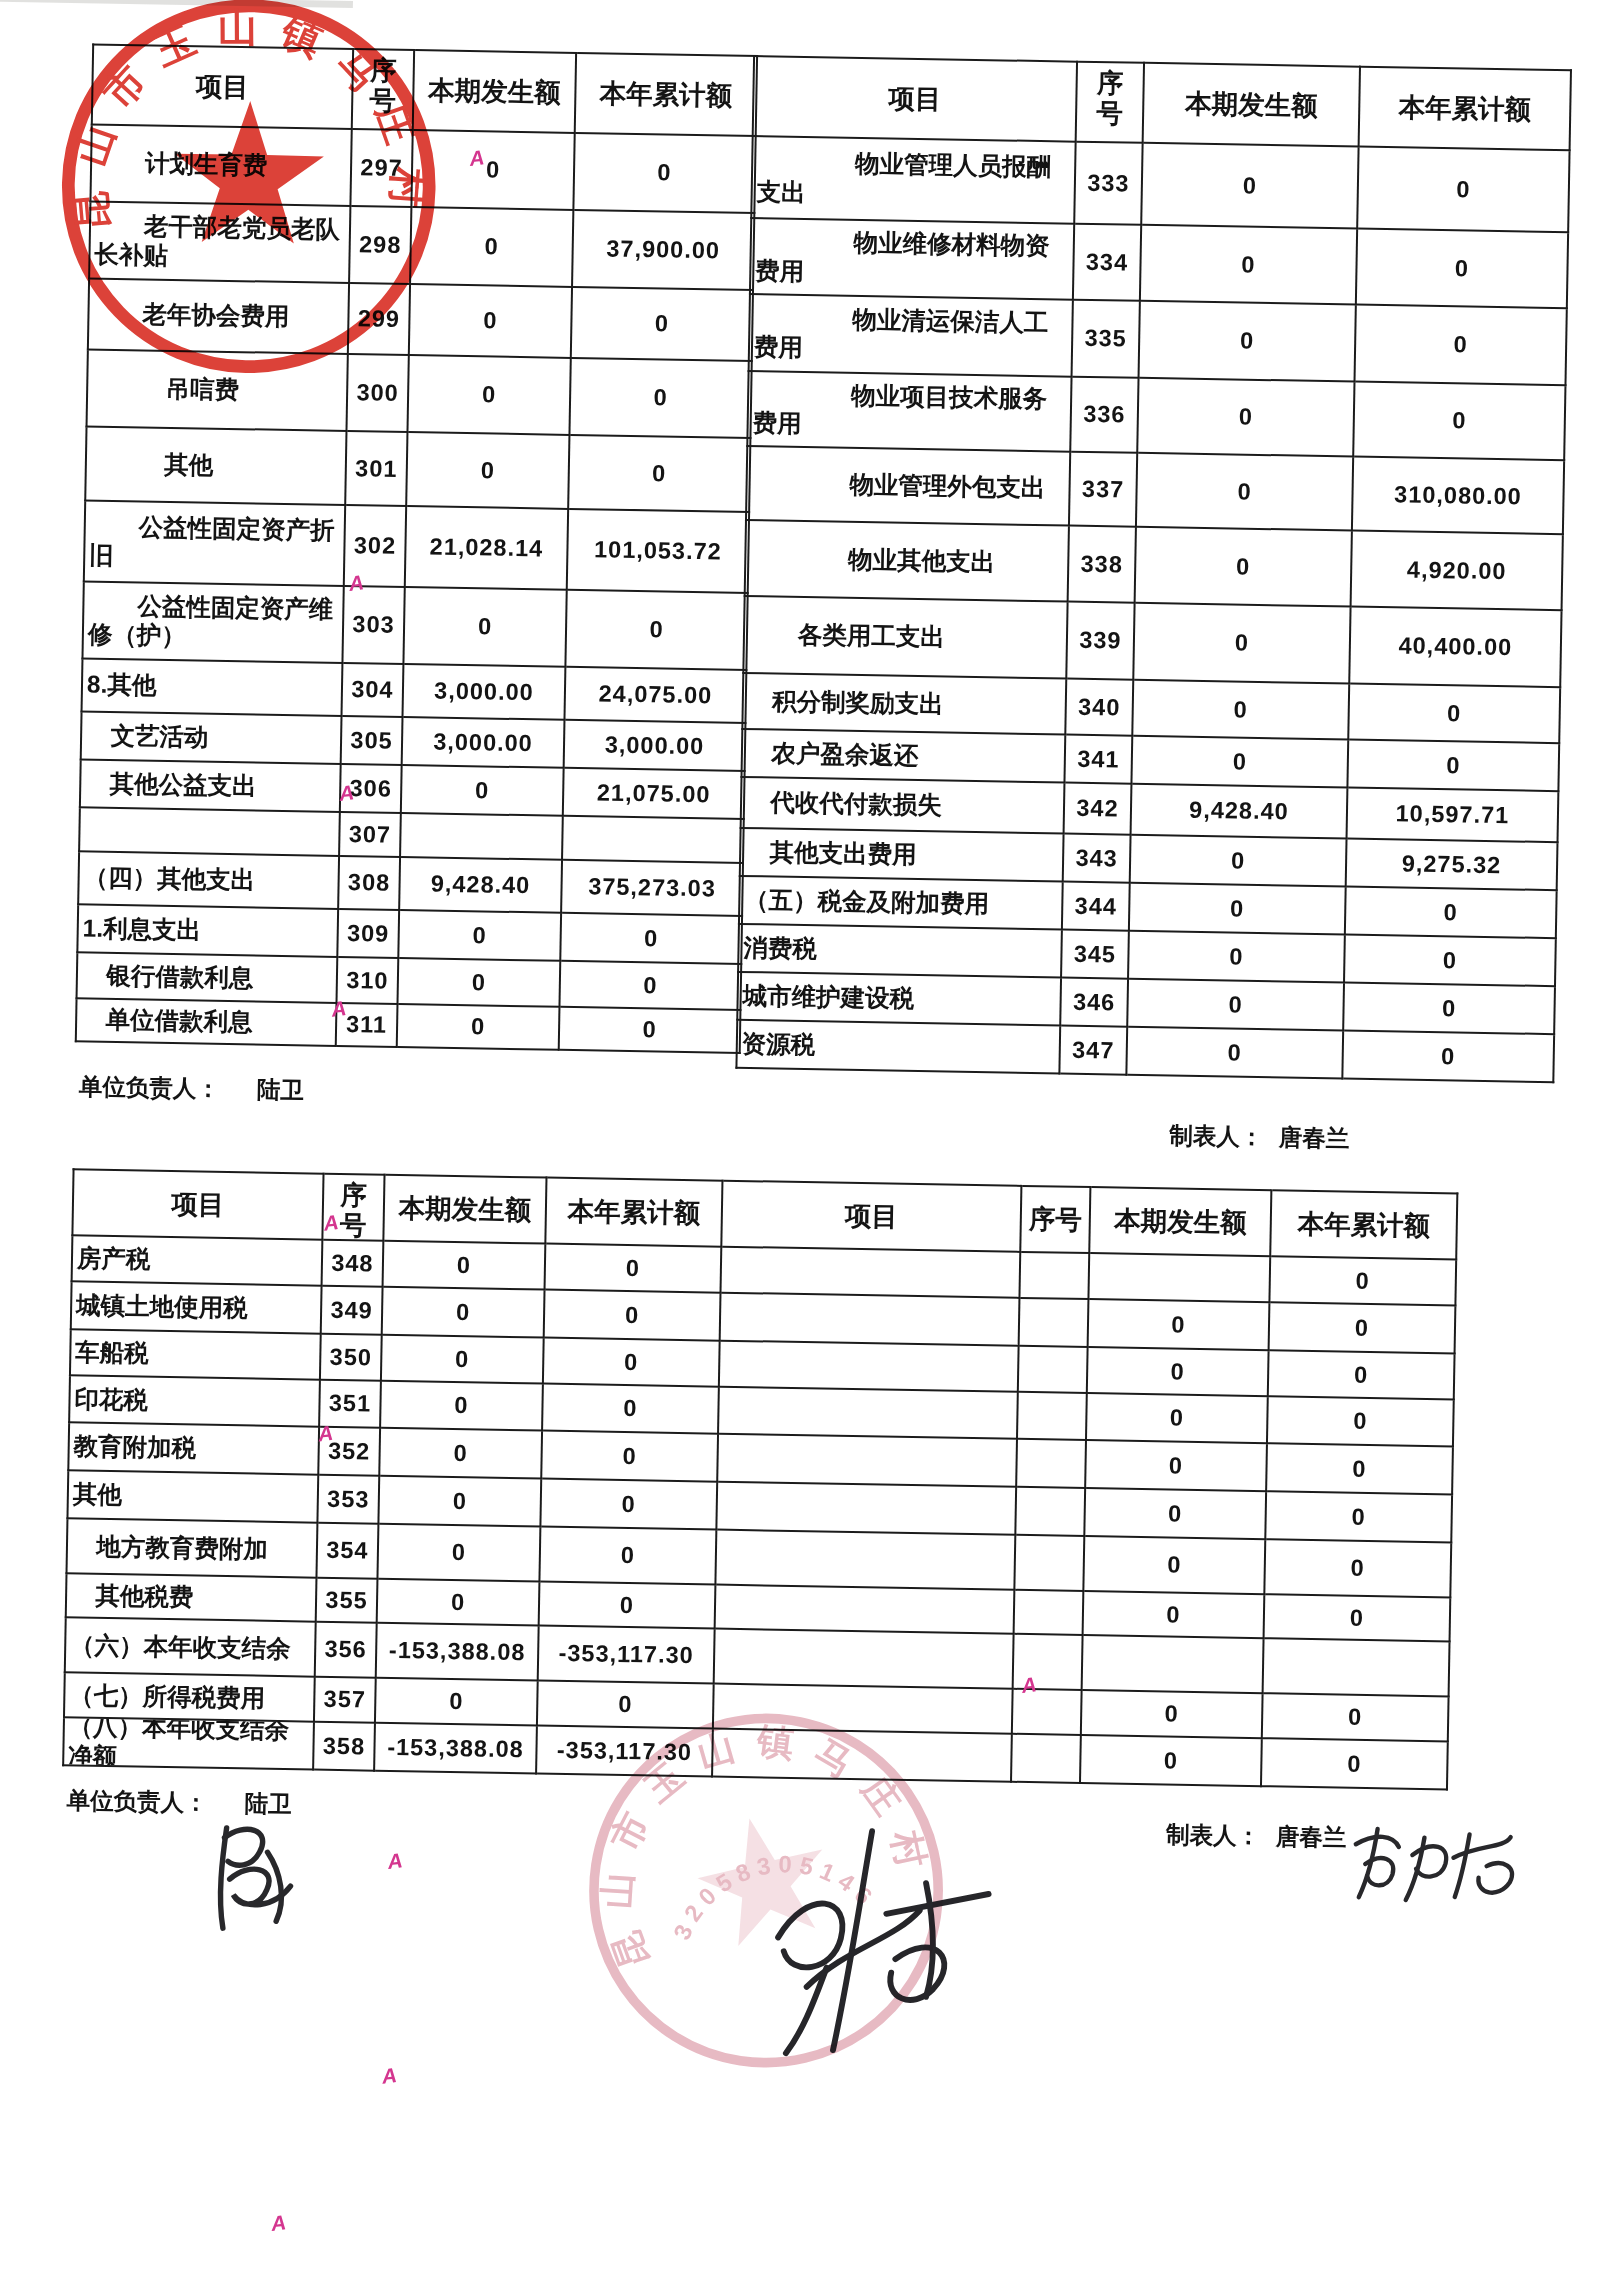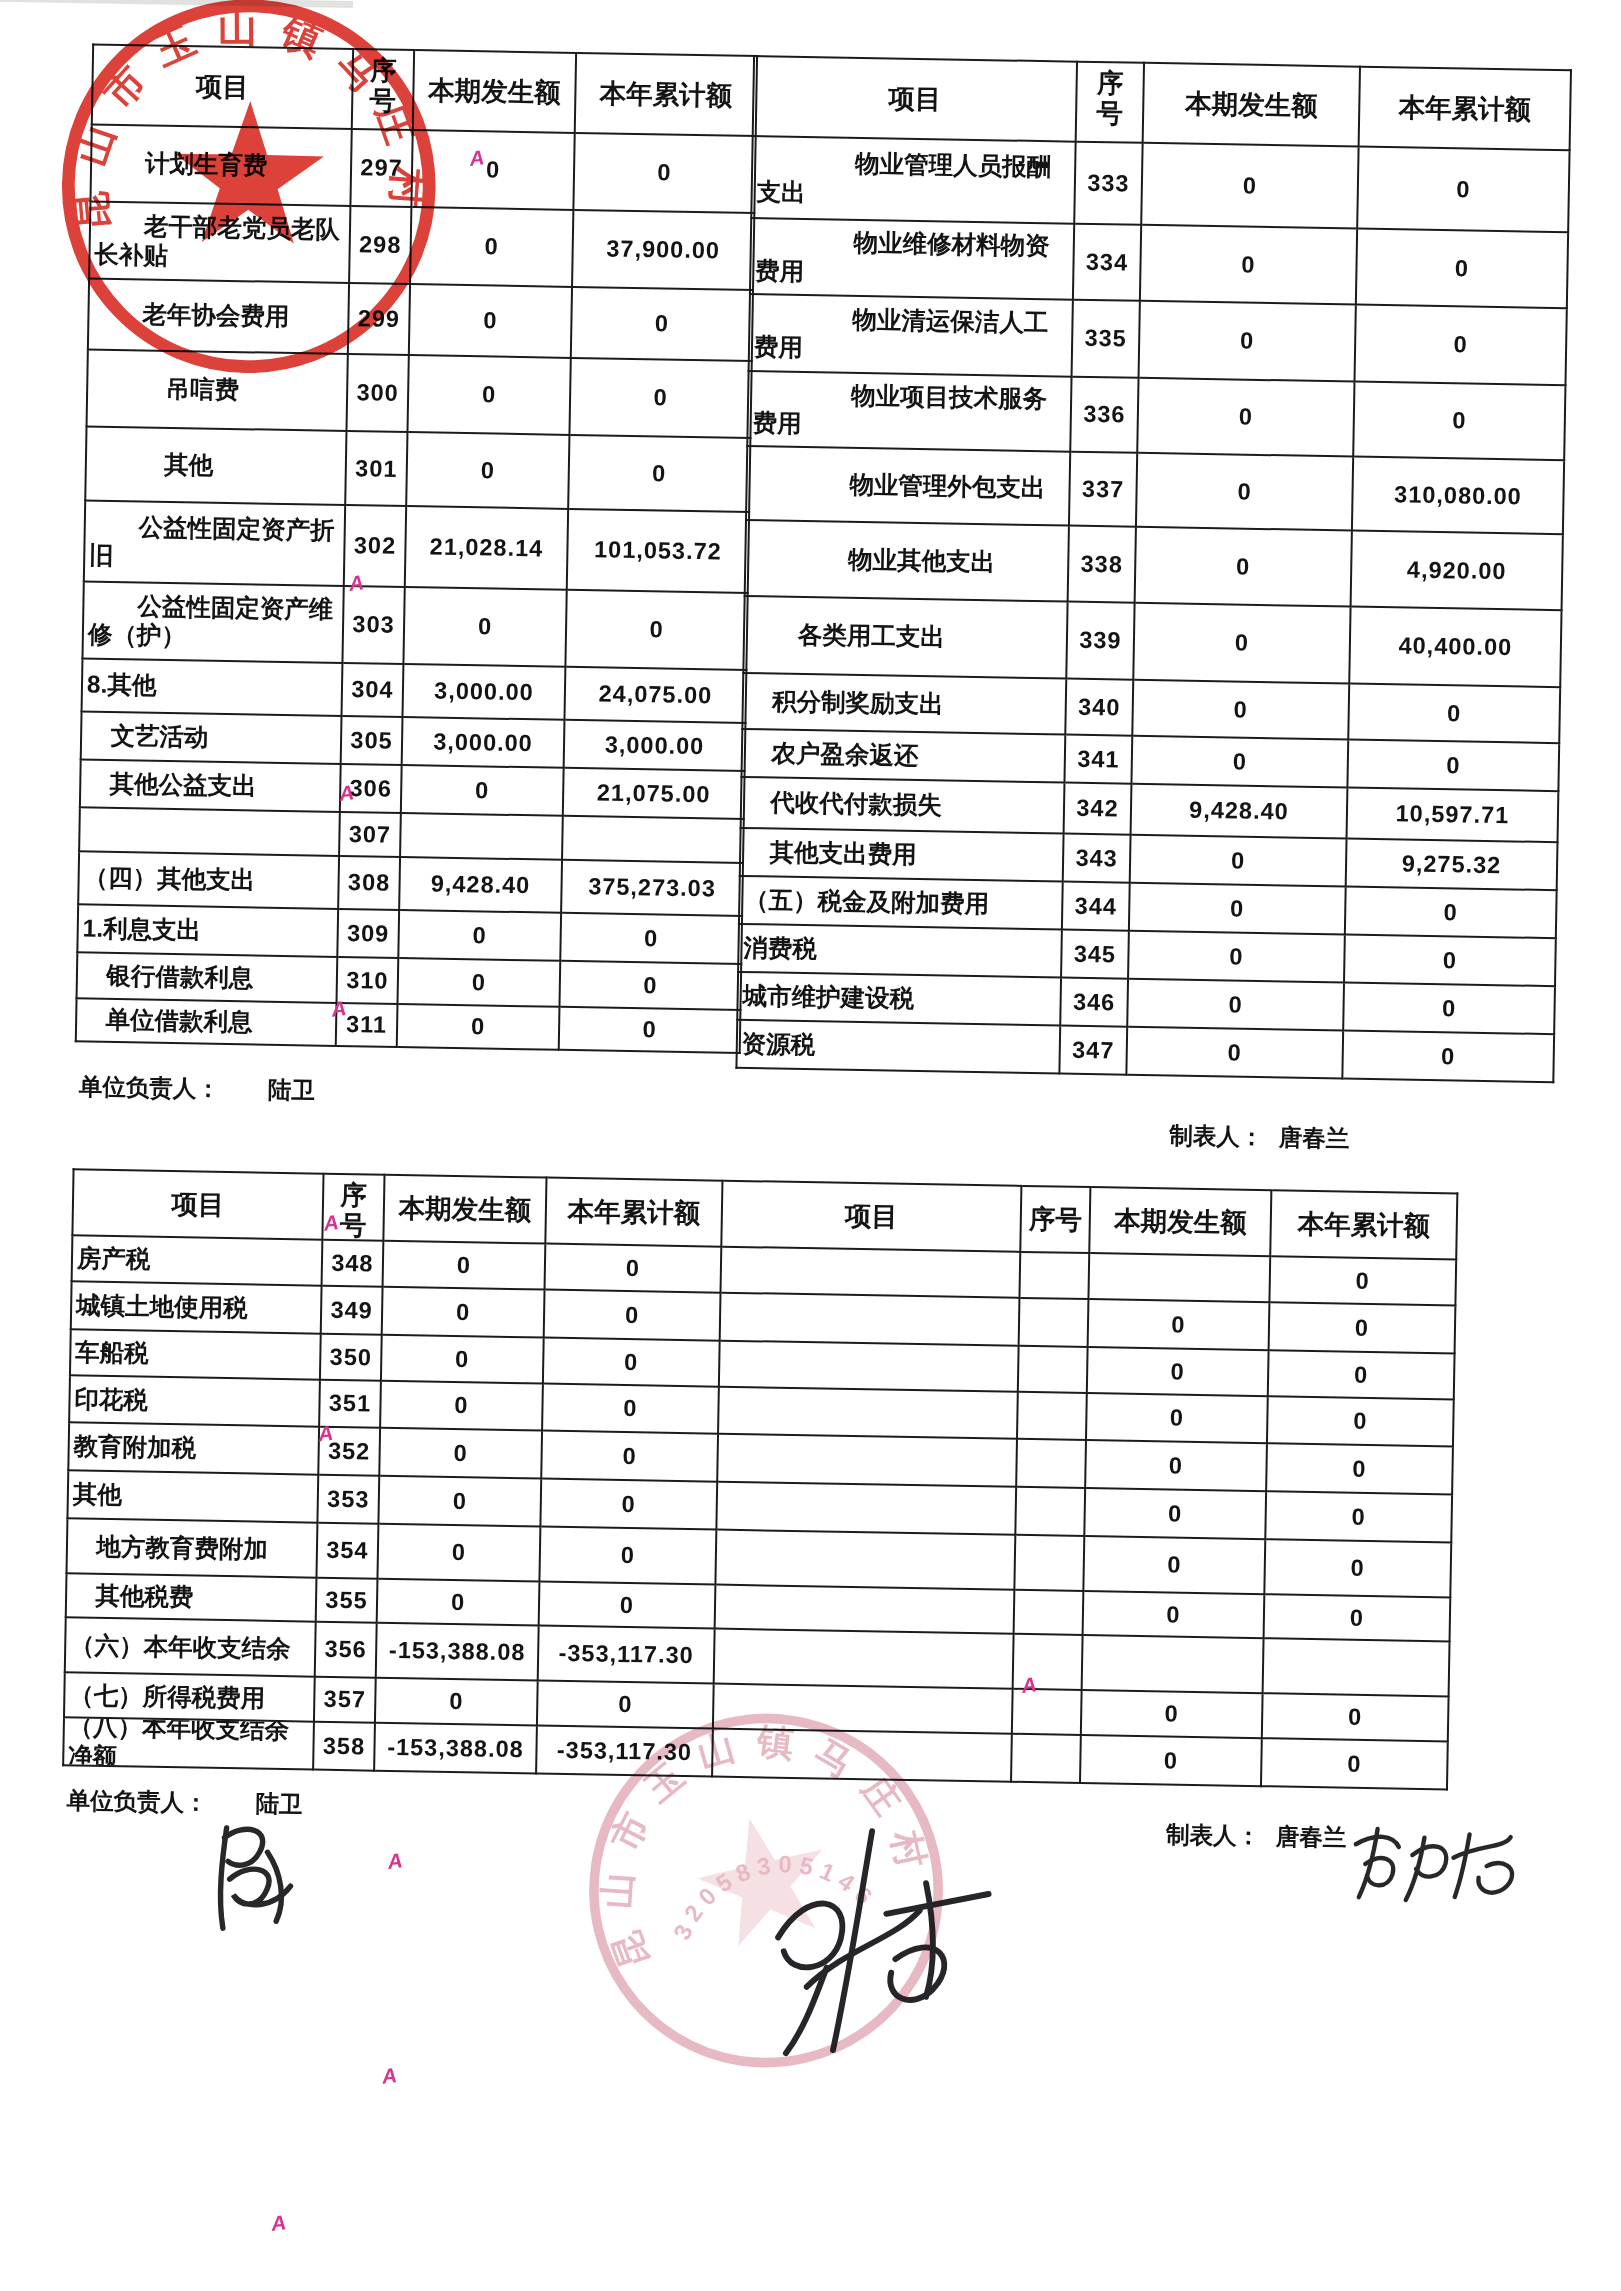--- a/index.html
+++ b/index.html
@@ -9,21 +9,21 @@
          transform:rotate(1.0deg);transform-origin:294px 0px;}
   table.grid{position:absolute;border-collapse:collapse;table-layout:fixed;}
   table.grid th,table.grid td{border:2.9px solid #1b1b1b;padding:0;vertical-align:middle;}
   .cb{overflow:hidden;display:flex;align-items:center;font-weight:700;line-height:1.22;}
   .cb.it{justify-content:flex-start;text-align:left;font-size:24.5px;padding:0 3.9px;}
   .cb.num{justify-content:center;text-align:center;font-size:23.5px;letter-spacing:1px;}
   .cb.hd{justify-content:center;text-align:center;font-size:26.5px;}
   .cb.hd.stack{display:block;width:33px;margin:0 auto;word-break:break-all;
                line-height:1.12;padding-top:5.9px;font-size:26.5px;text-align:center;}
   .footerline{position:absolute;font-size:23.5px;font-weight:700;white-space:nowrap;}
-  .footerline .val{display:inline-block;margin-left:48px;}
+  .footerline .val{display:inline-block;margin-left:37px;}
   .footerline.tight .val{margin-left:15.7px;}
   .stamp{position:absolute;mix-blend-mode:multiply;pointer-events:none;}
   .sig{position:absolute;pointer-events:none;}
   .tick{position:absolute;color:#d4368f;font-size:20.6px;font-weight:700;font-style:italic;
         transform:rotate(-8deg);pointer-events:none;}
   #edge-smudge{position:absolute;left:0;top:0;width:353px;height:6.9px;background:#c9c9c4;opacity:.55;}
 </style>
 </head>
 <body>
 

